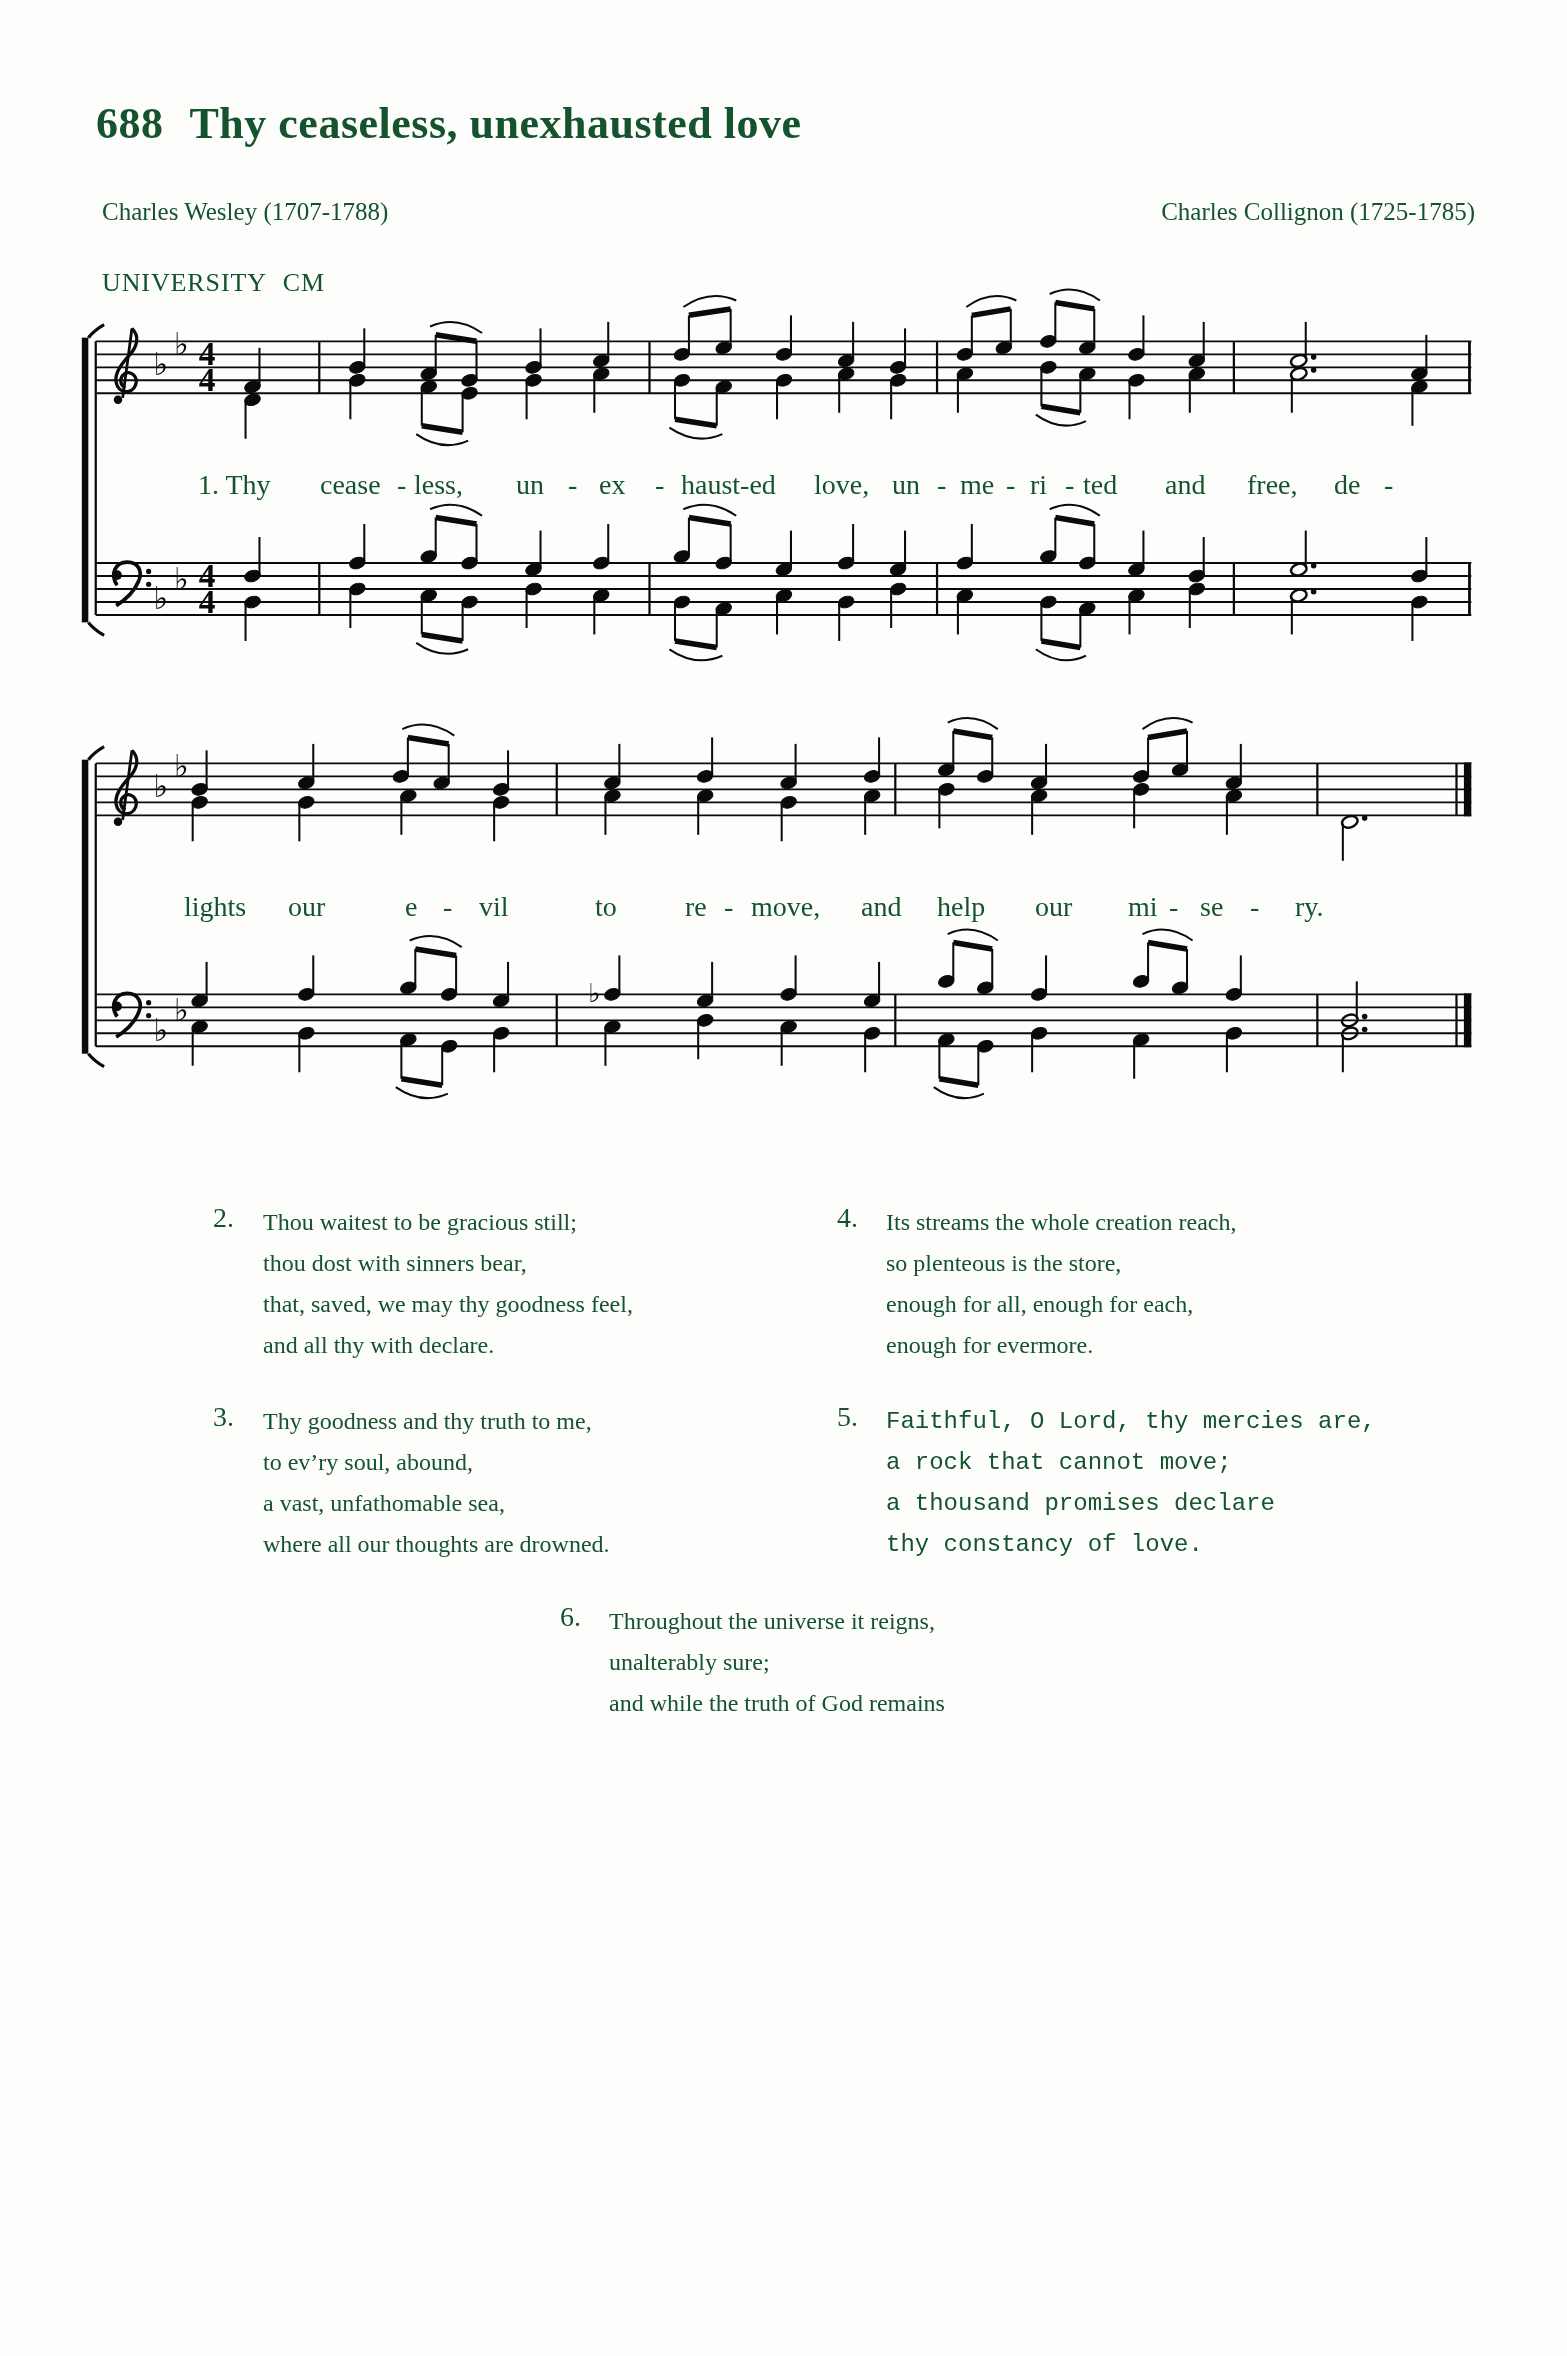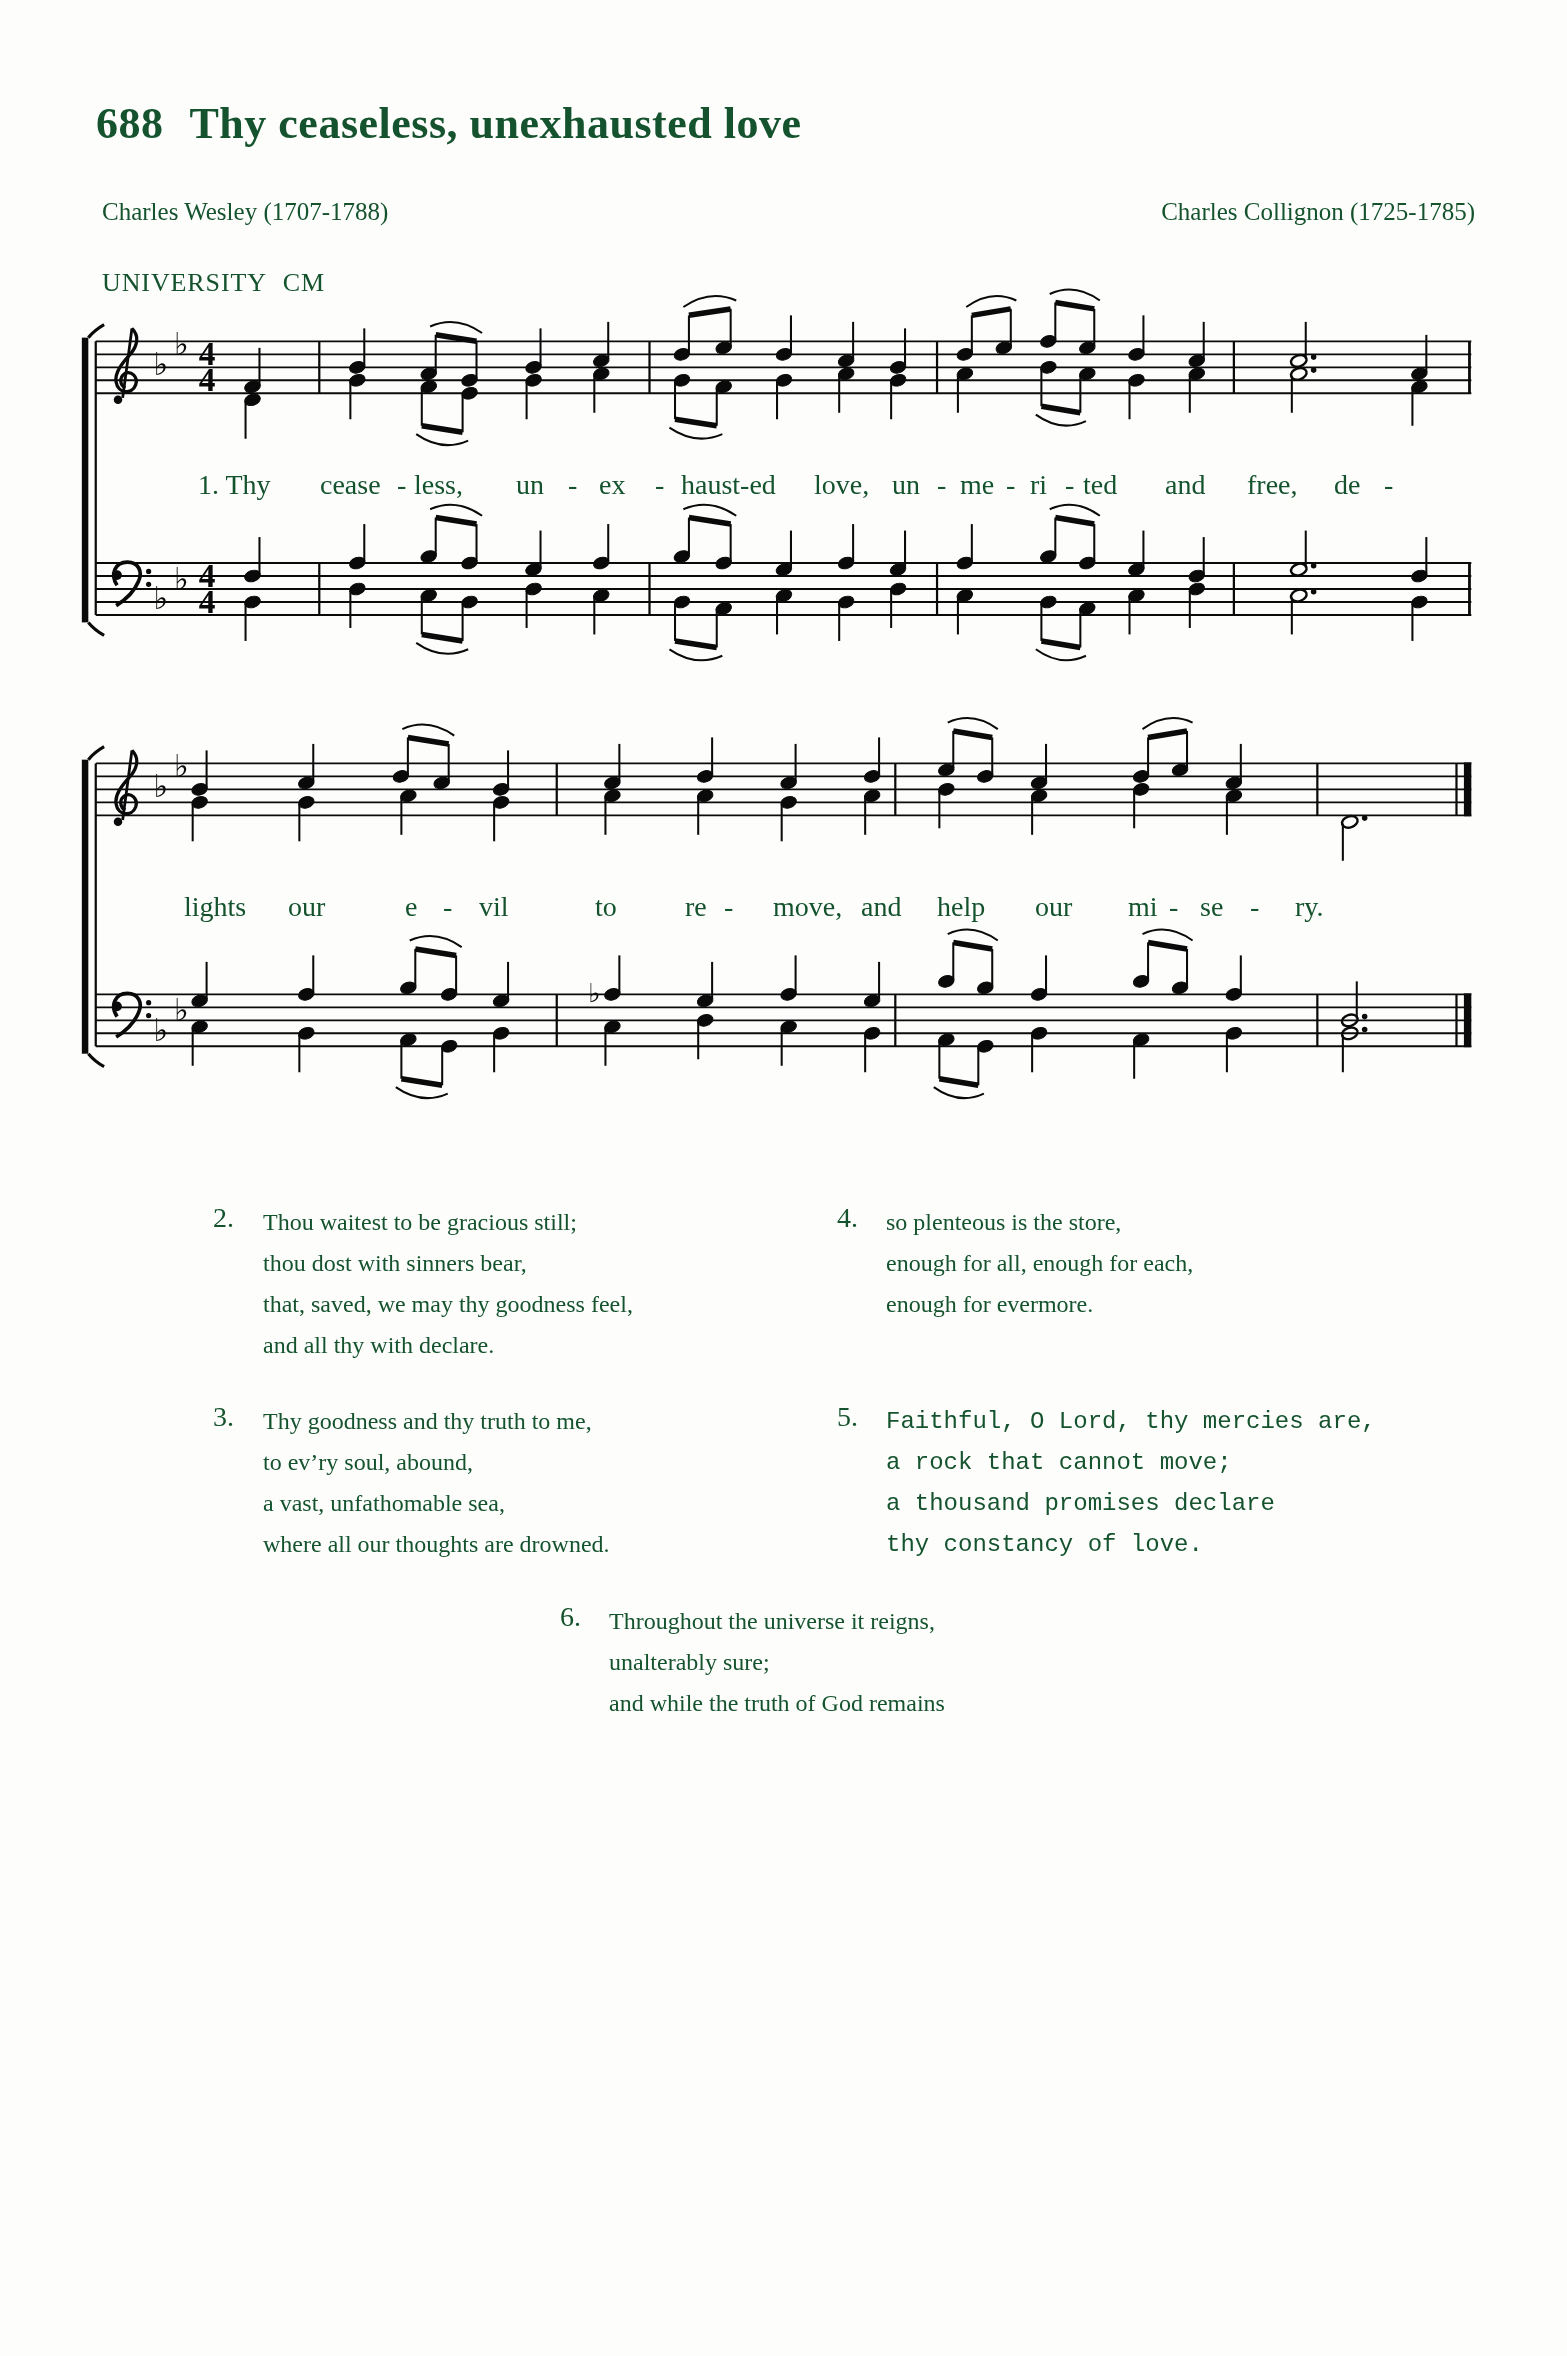--- a/index.html
+++ b/index.html
@@ -456,21 +456,21 @@
     </div>
   <div class="lyricline" id="lyric-line-2" style="top: 891px;">
       <span style="left: 184px;">lights</span>
       <span style="left: 288px;">our</span>
       <span style="left: 405px;">e</span>
       <span style="left: 443px;">-</span>
       <span style="left: 479px;">vil</span>
       <span style="left: 595px;">to</span>
       <span style="left: 685px;">re</span>
       <span style="left: 724px;">-</span>
-      <span style="left: 773px;">move,</span>
+      <span style="left: 751px;">move,</span>
       <span style="left: 861px;">and</span>
       <span style="left: 937px;">help</span>
       <span style="left: 1035px;">our</span>
       <span style="left: 1128px;">mi</span>
       <span style="left: 1169px;">-</span>
       <span style="left: 1200px;">se</span>
       <span style="left: 1250px;">-</span>
       <span style="left: 1295px;">ry.</span>
     </div>
   <div id="verses">
@@ -483,20 +483,21 @@
       </div>
       <div class="verse-num" style="left: 213px; top: 1401px;">3.</div>
       <div class="verse-body" style="left: 263px; top: 1401px;">
         <div>Thy goodness and thy truth to me,</div>
         <div>to ev’ry soul, abound,</div>
         <div>a vast, unfathomable sea,</div>
         <div>where all our thoughts are drowned.</div>
       </div>
       <div class="verse-num" style="left: 837px; top: 1202px;">4.</div>
       <div class="verse-body" style="left: 886px; top: 1202px;">
+        <div>Its streams the whole creation reach,</div>
         <div>so plenteous is the store,</div>
         <div>enough for all, enough for each,</div>
         <div>enough for evermore.</div>
       </div>
       <div class="verse-num" style="left: 837px; top: 1401px;">5.</div>
       <div class="verse-body" style="left: 886px; top: 1401px; font-family: Liberation Mono, monospace;">
         <div>Faithful, O Lord, thy mercies are,</div>
         <div>a rock that cannot move;</div>
         <div>a thousand promises declare</div>
         <div>thy constancy of love.</div>

